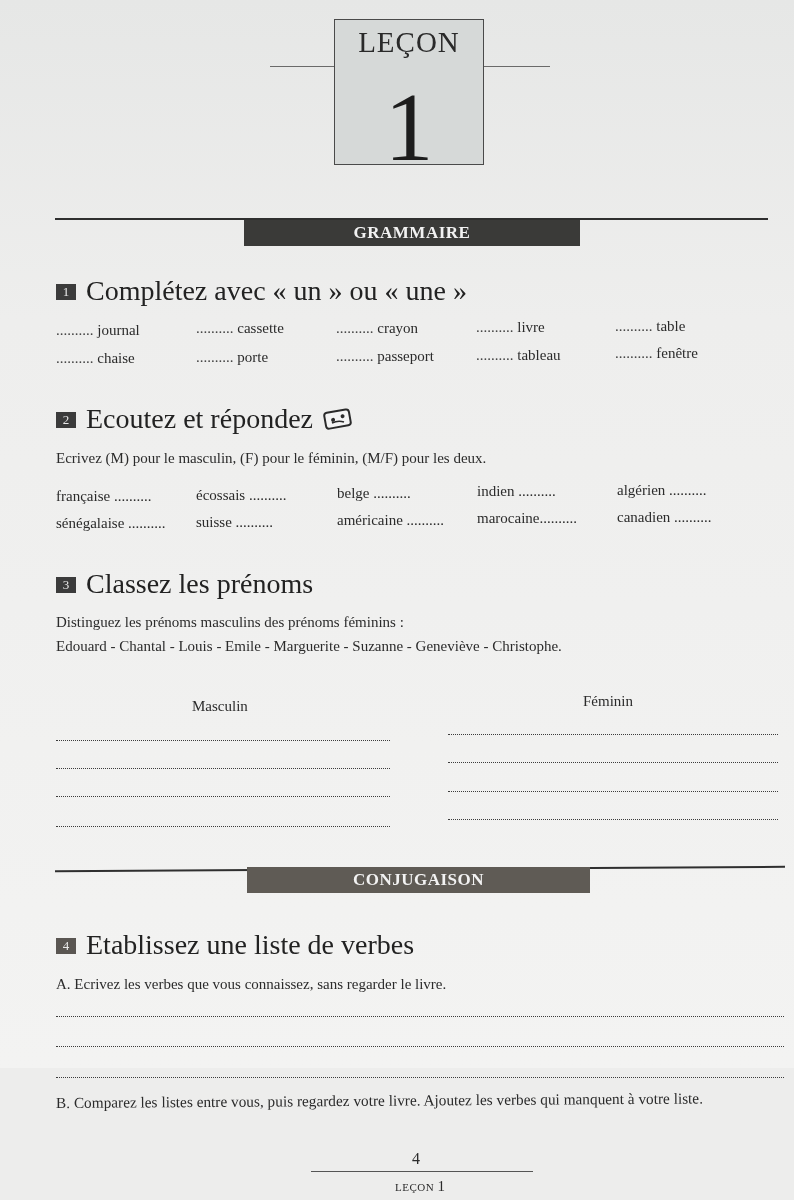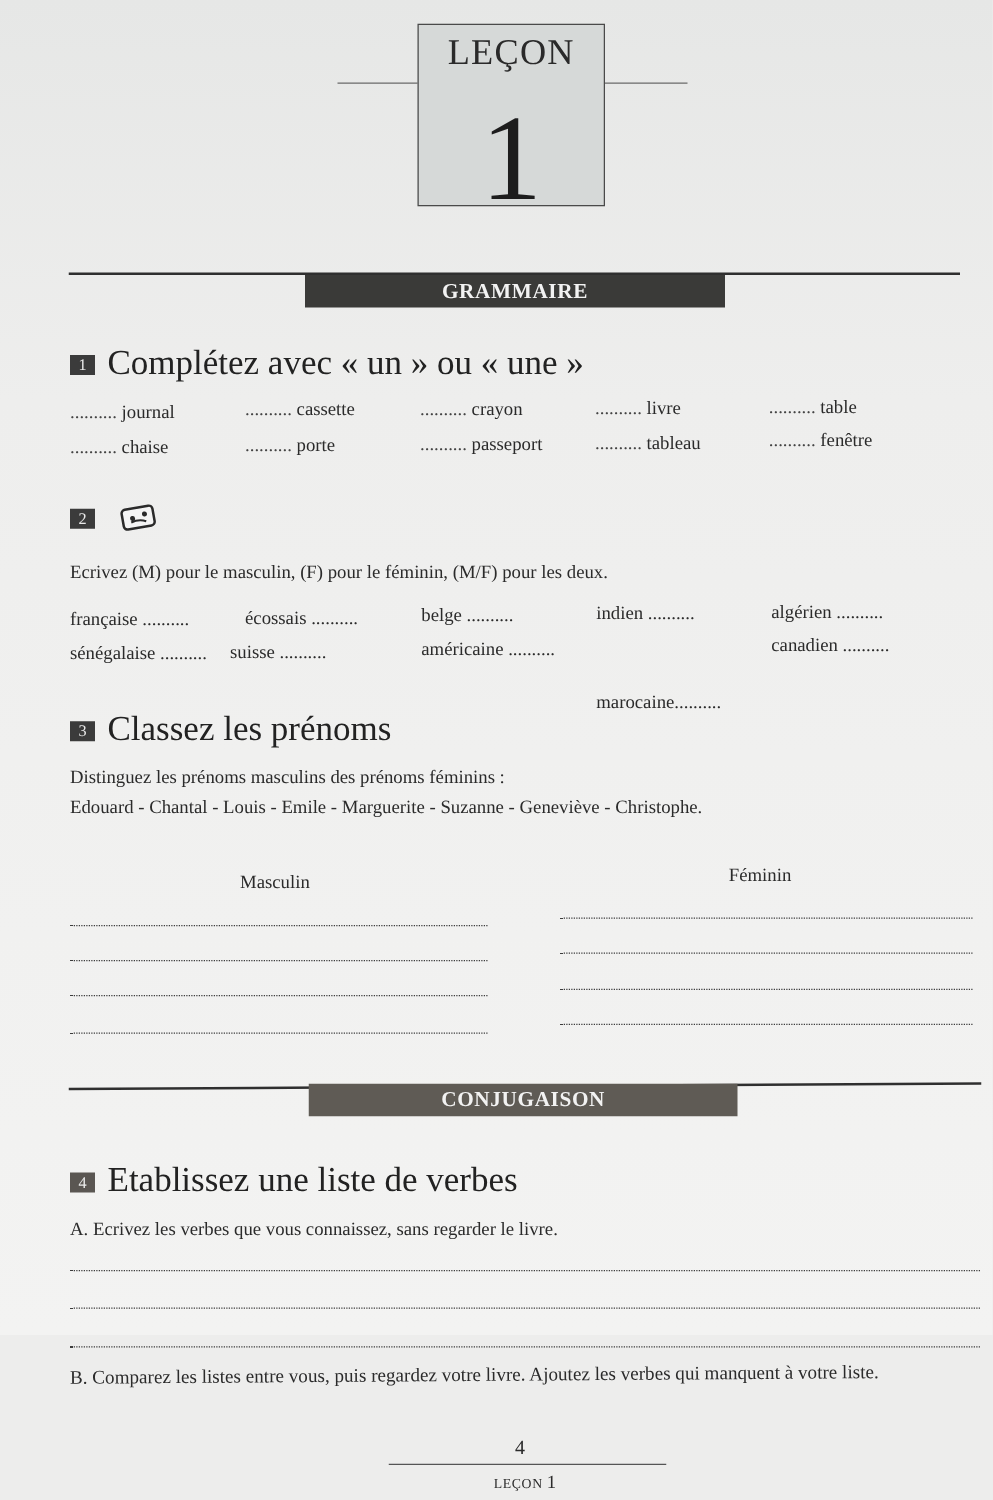--- a/index.html
+++ b/index.html
@@ -90,43 +90,44 @@
 
     <span class="txt" style="left:56px; top:350px;"><span class="dots">..........</span> <span>chaise</span></span>
     <span class="txt" style="left:196px; top:349px;"><span class="dots">..........</span> <span>porte</span></span>
     <span class="txt" style="left:336px; top:348px;"><span class="dots">..........</span> <span>passeport</span></span>
     <span class="txt" style="left:476px; top:347px;"><span class="dots">..........</span> <span>tableau</span></span>
     <span class="txt" style="left:615px; top:345px;text-align:right;"><span class="dots">..........</span> <span>fenêtre</span></span>
   </div>
 
   <div class="ex-head" style="left:56px; top:403px;">
     <span class="ex-num">2</span>
+    <span class="ex-title">Ecoutez et répondez</span>
     <span class="cassette">
       <svg width="30" height="22" viewBox="0 0 30 22">
         <rect x="2" y="3" width="25" height="16" rx="3" transform="rotate(-10 15 11)" fill="#f4f4f4" stroke="#2a2a2a" stroke-width="2"></rect>
         <circle cx="10" cy="11" r="2" fill="#2a2a2a" transform="rotate(-10 15 11)"></circle>
         <circle cx="20" cy="9" r="2" fill="#2a2a2a" transform="rotate(-10 15 11)"></circle>
         <path d="M9 15 Q15 12 21 14" stroke="#2a2a2a" stroke-width="1.6" fill="none"></path>
       </svg>
     </span>
   </div>
 
   <div class="txt" style="left:56px; top:450px;">Ecrivez (M) pour le masculin, (F) pour le féminin, (M/F) pour les deux.</div>
 
   <div>
     <span class="txt" style="left:56px; top:488px;">française ..........</span>
     <span class="txt" style="left:196px; top:487px;">écossais ..........</span>
     <span class="txt" style="left:337px; top:485px;">belge ..........</span>
     <span class="txt" style="left:477px; top:483px;">indien ..........</span>
     <span class="txt" style="left:617px; top:482px;">algérien ..........</span>
 
     <span class="txt" style="left:56px; top:515px;">sénégalaise ..........</span>
-    <span class="txt" style="left:184px; top:514px;">suisse ..........</span>
+    <span class="txt" style="left:196px; top:514px;">suisse ..........</span>
     <span class="txt" style="left:337px; top:512px;">américaine ..........</span>
-    <span class="txt" style="left:477px; top:510px;margin-top:44px;">marocaine..........</span>
+    <span class="txt" style="left:477px; top:510px;">marocaine..........</span>
     <span class="txt" style="left:617px; top:509px;">canadien ..........</span>
   </div>
 
   <div class="ex-head" style="left:56px; top:568px;">
     <span class="ex-num">3</span>
     <span class="ex-title">Classez les prénoms</span>
   </div>
 
   <div class="txt" style="left:56px; top:614px;">Distinguez les prénoms masculins des prénoms féminins :</div>
   <div class="txt" style="left:56px; top:638px;">Edouard - Chantal - Louis - Emile - Marguerite - Suzanne - Geneviève - Christophe.</div>

